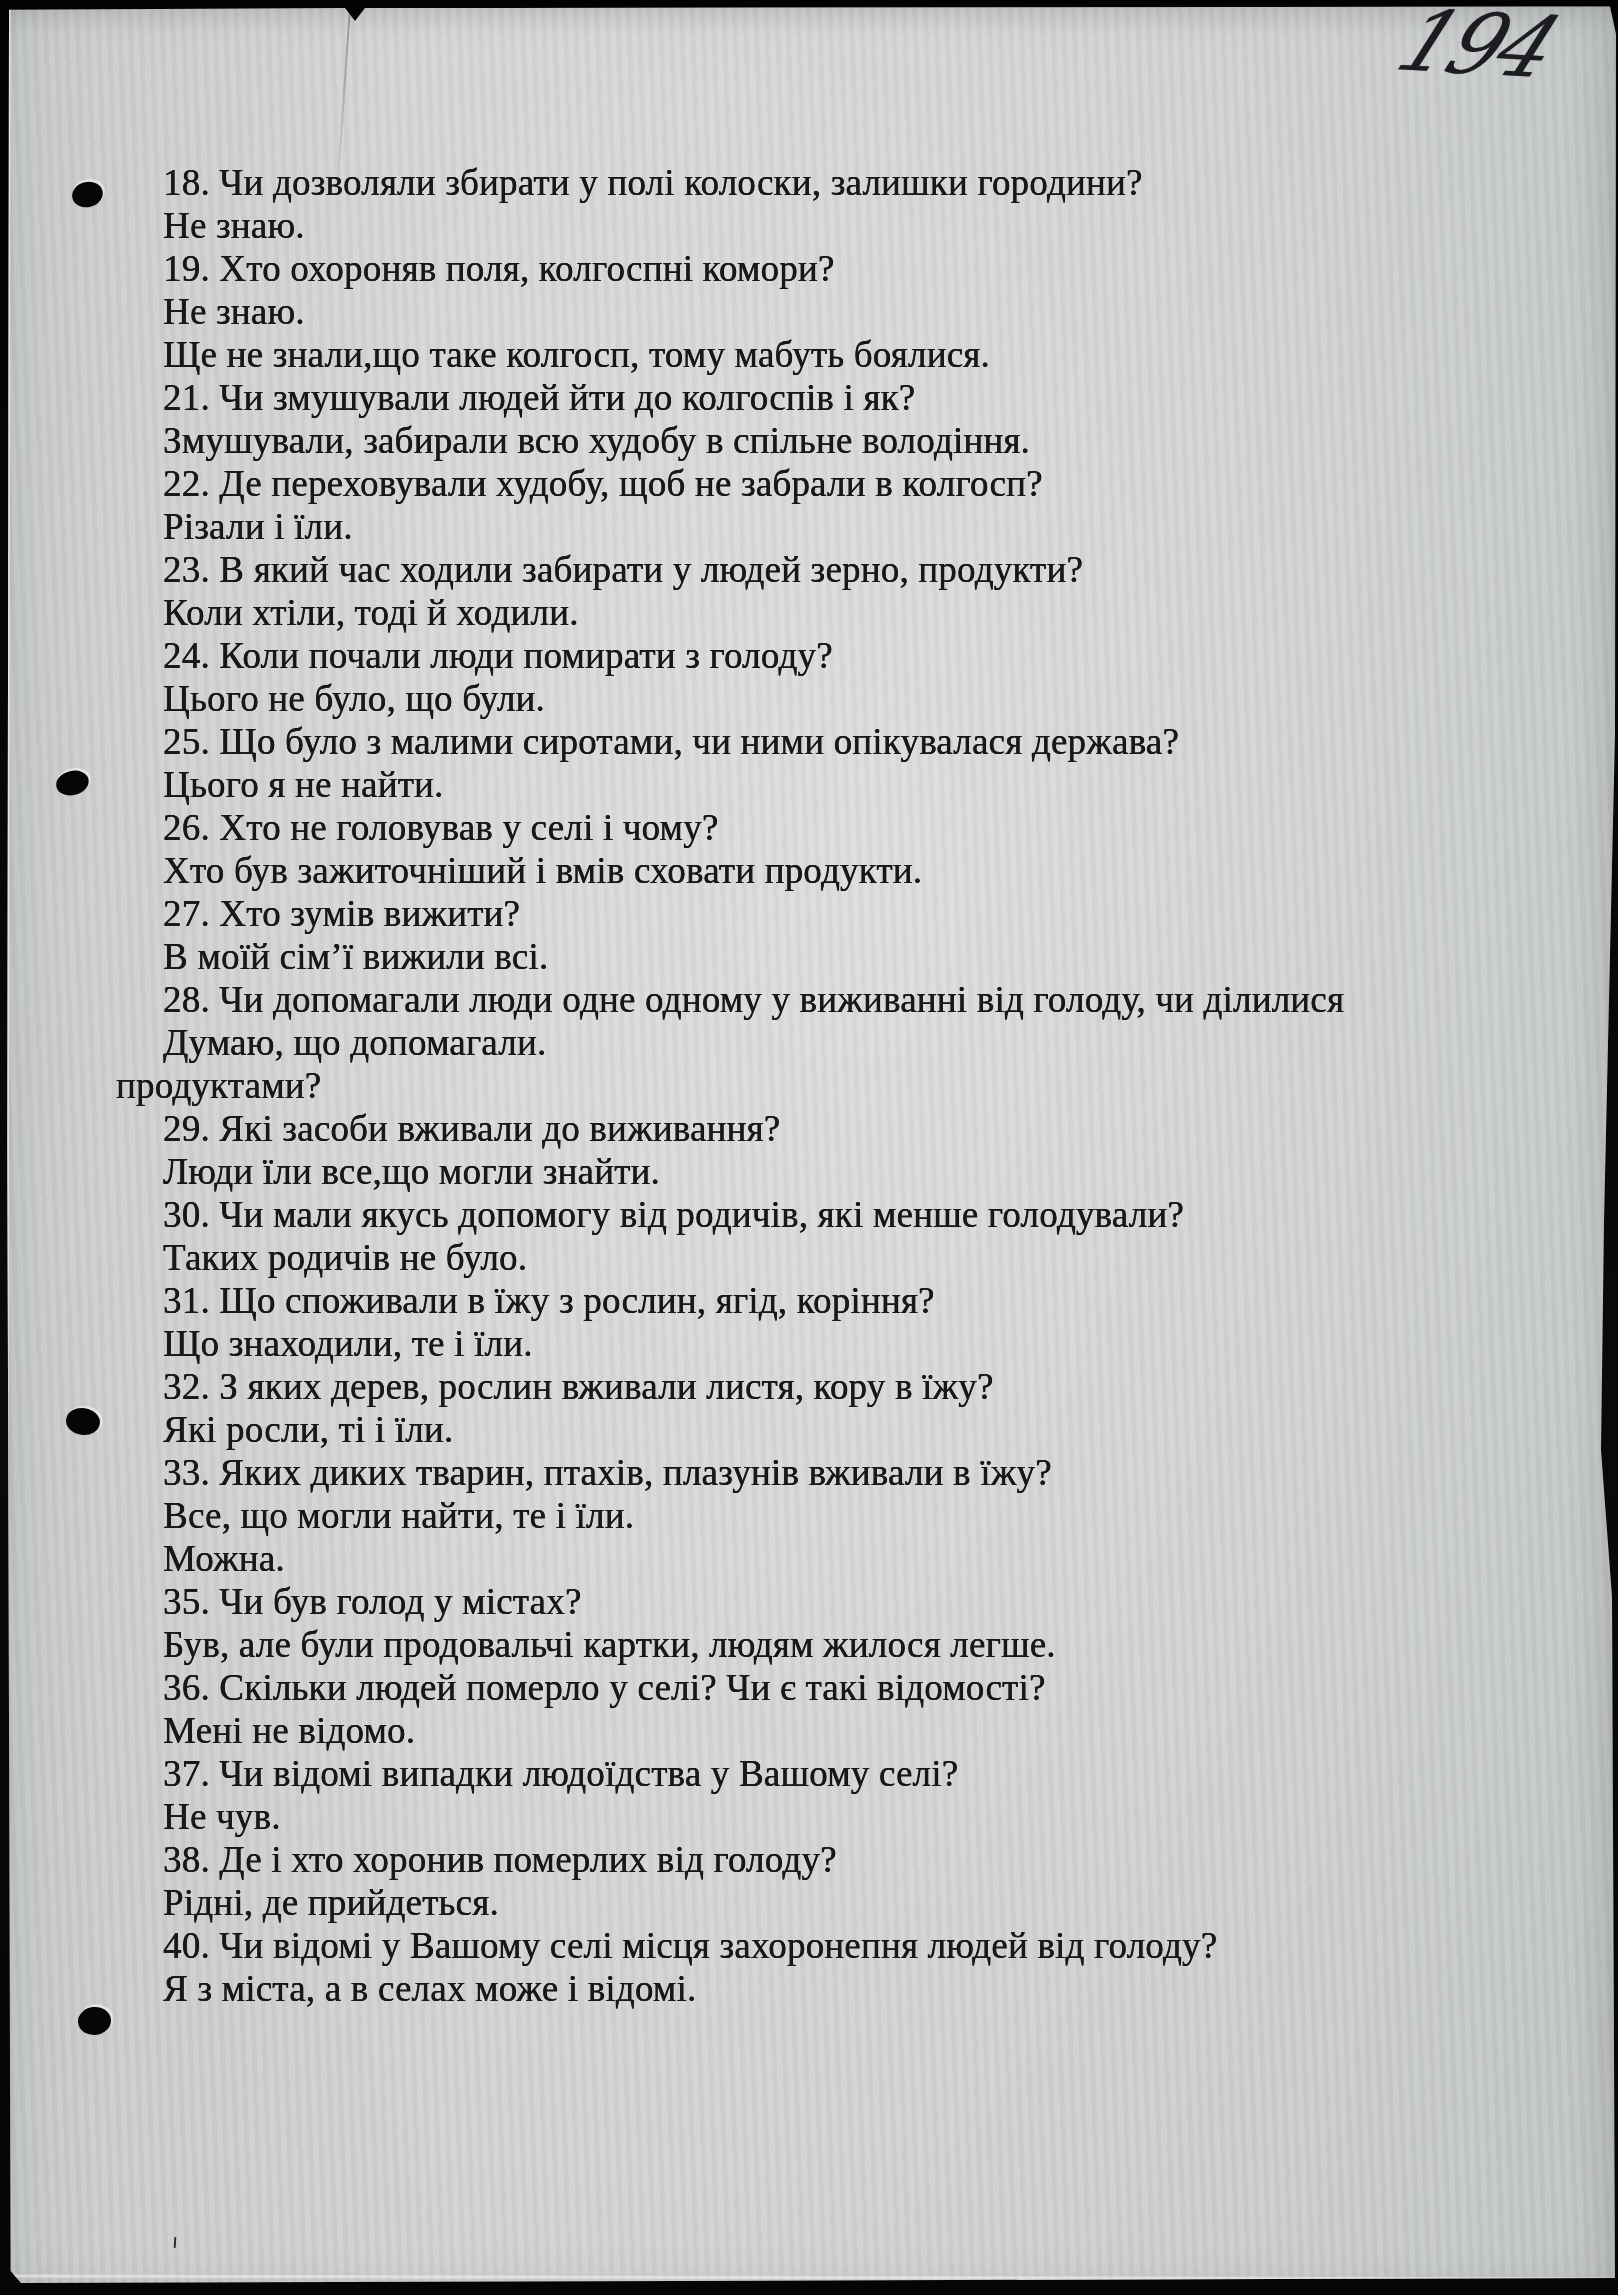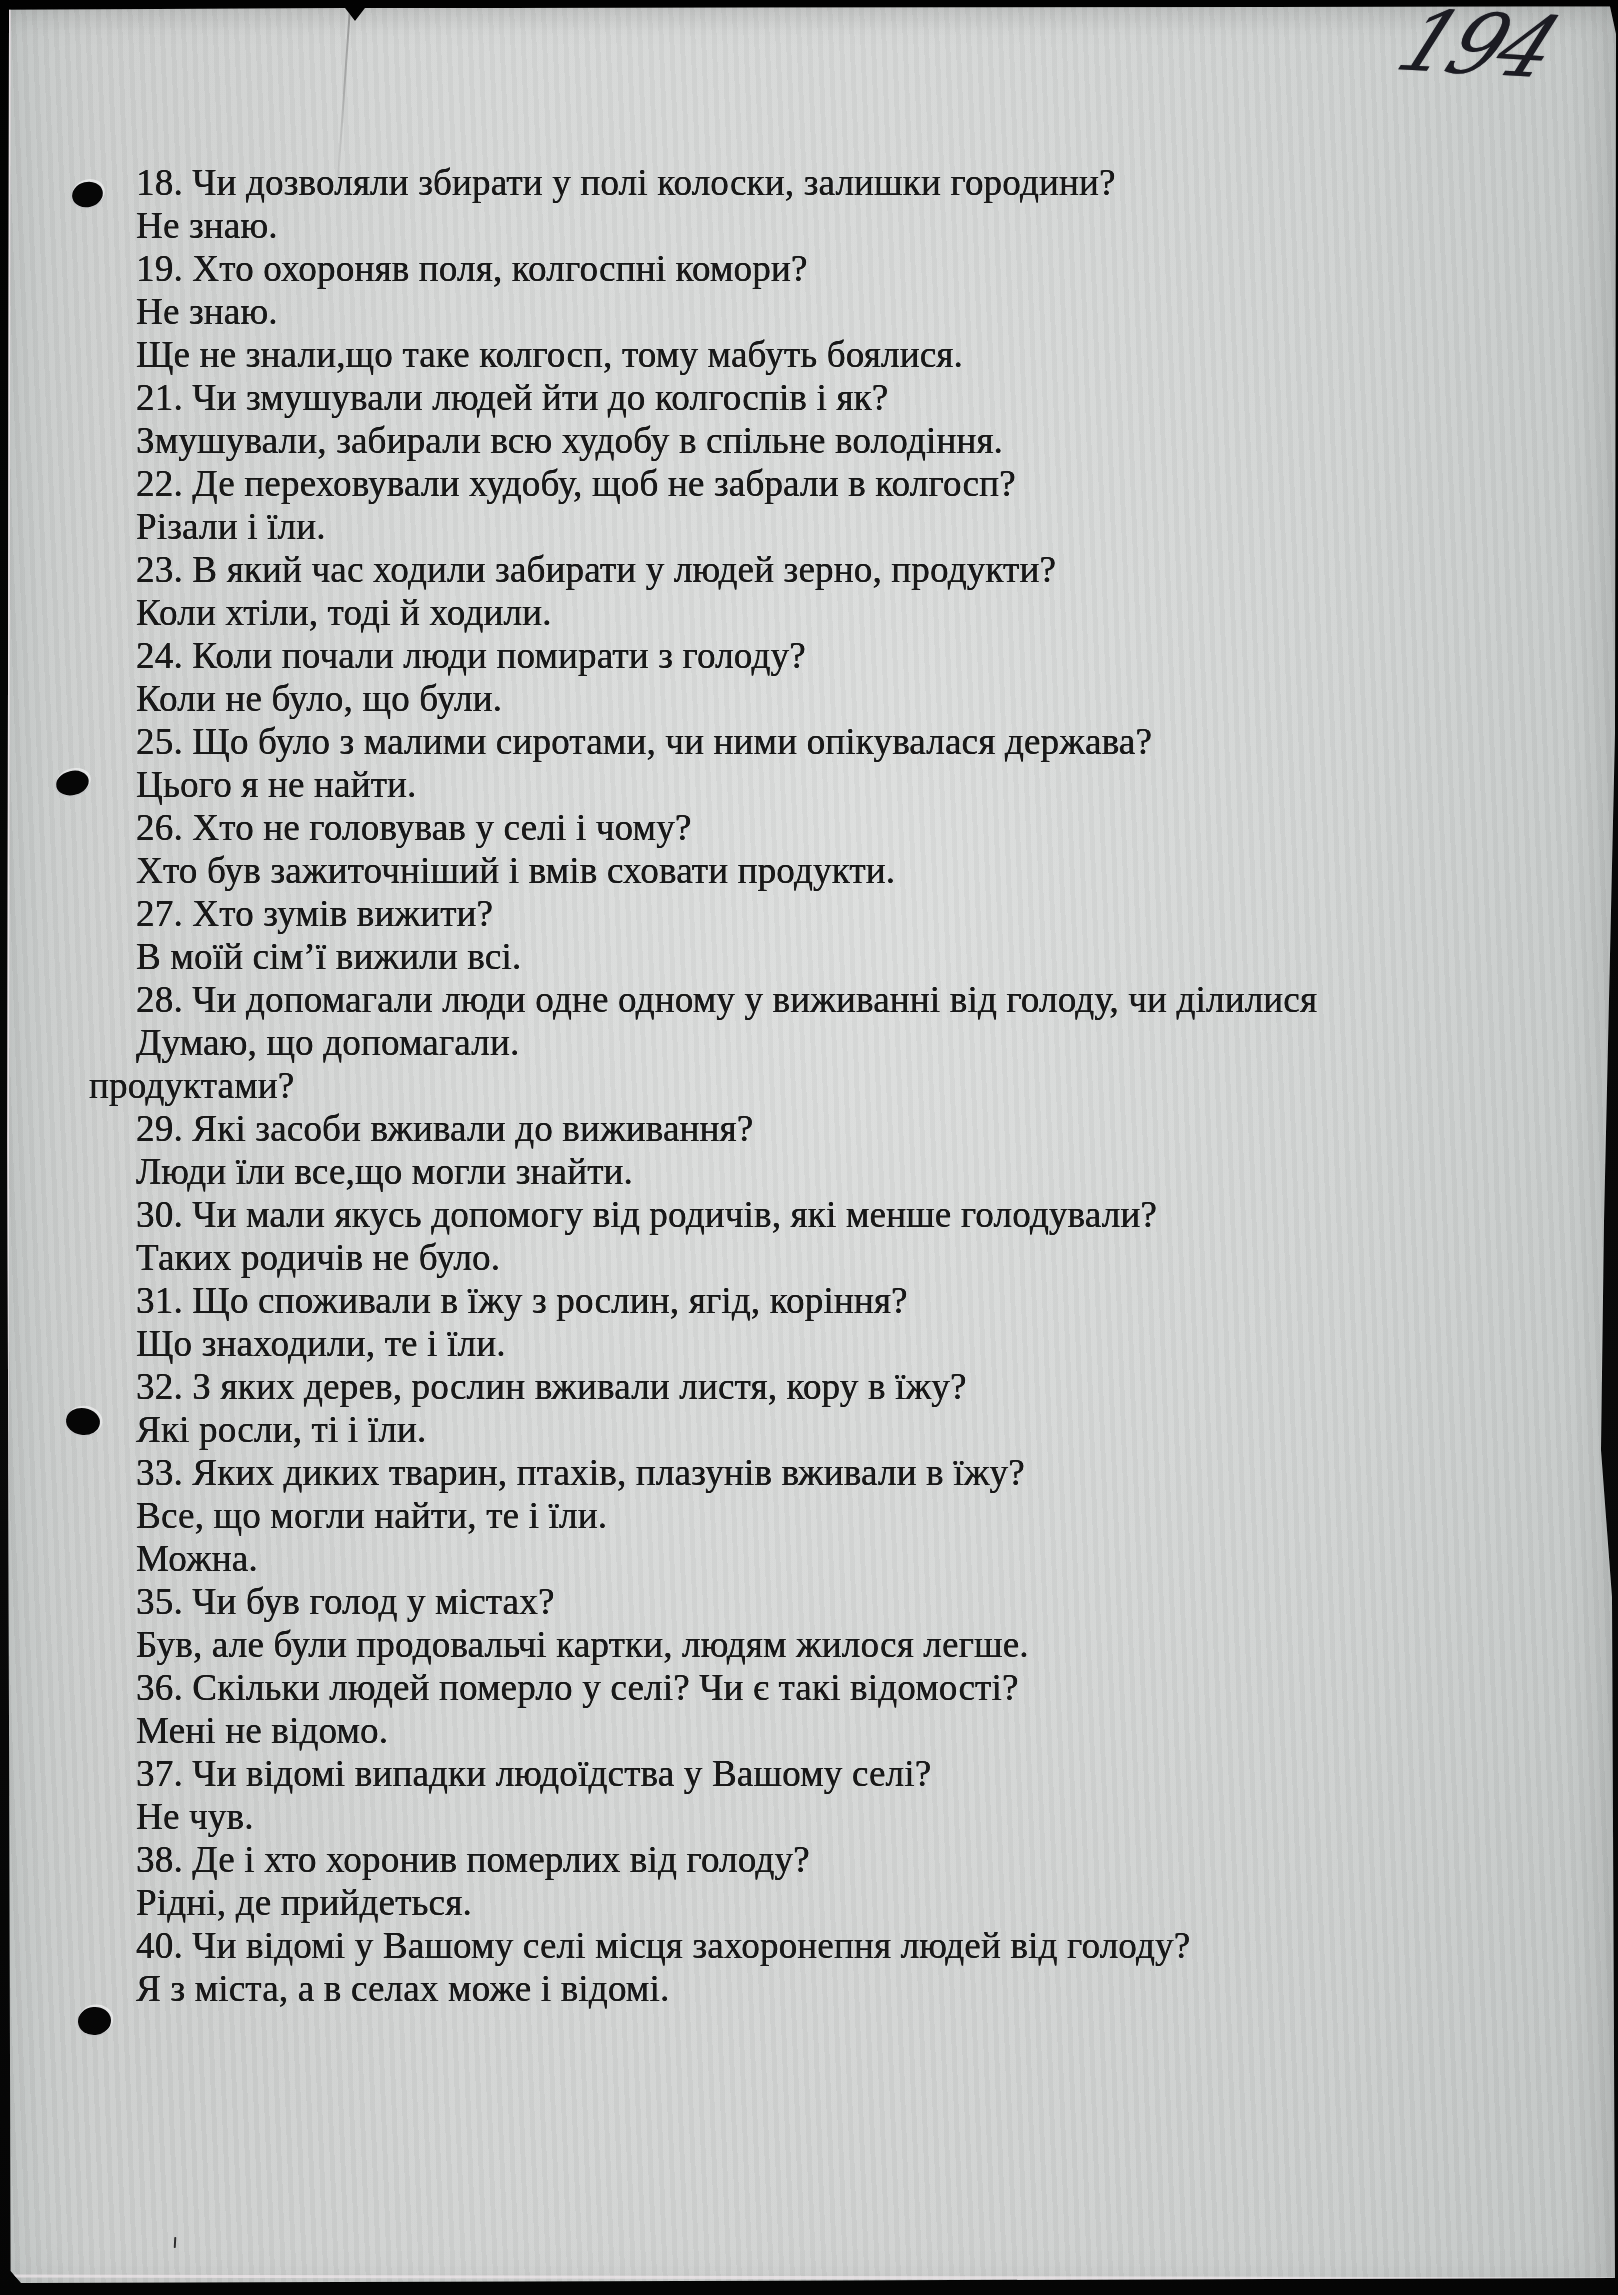--- a/index.html
+++ b/index.html
@@ -48,21 +48,21 @@
   .page-number{
     position:absolute;left:1403px;top:-3.3px;width:187px;
     font-family:"DejaVu Serif", serif;font-style:italic;
     font-size:83px;color:#1c1c23;
     transform:skewX(-21deg) rotate(3deg);
     letter-spacing:-3.3px;
     text-shadow:0 0 0.8px rgba(20,20,30,0.6);
   }
   .textblock{
     position:absolute;left:0;top:161px;width:1619px;
-    padding-left:89px;box-sizing:border-box;
+    padding-left:116px;box-sizing:border-box;
     font-size:37px;line-height:43px;color:#181818;
     letter-spacing:0.2px;white-space:nowrap;
     text-shadow:0.3px 0.2px 0.3px #141414, -0.2px -0.1px 0.3px rgba(25,25,25,0.55);
   }
   .textblock .line{text-indent:47px;}
   .textblock .line.wrap{text-indent:0;}
   .tick{
     position:absolute;left:174px;top:2237px;width:2.4px;height:11.4px;
     background:#2e2e2e;transform:rotate(3deg);border-radius:0.8px;
   }
@@ -83,21 +83,21 @@
         <div class="line">19. Хто охороняв поля, колгоспні комори?</div>
         <div class="line">Не знаю.</div>
         <div class="line">Ще не знали,що таке колгосп, тому мабуть боялися.</div>
         <div class="line">21. Чи змушували людей йти до колгоспів і як?</div>
         <div class="line">Змушували, забирали всю худобу в спільне володіння.</div>
         <div class="line">22. Де переховували худобу, щоб не забрали в колгосп?</div>
         <div class="line">Різали і їли.</div>
         <div class="line">23. В який час ходили забирати у людей зерно, продукти?</div>
         <div class="line">Коли хтіли, тоді й ходили.</div>
         <div class="line">24. Коли почали люди помирати з голоду?</div>
-        <div class="line">Коли не було, що були.</div>
+        <div class="line">Цього не було, що були.</div>
         <div class="line">25. Що було з малими сиротами, чи ними опікувалася держава?</div>
         <div class="line">Цього я не найти.</div>
         <div class="line">26. Хто не головував у селі і чому?</div>
         <div class="line">Хто був зажиточніший і вмів сховати продукти.</div>
         <div class="line">27. Хто зумів вижити?</div>
         <div class="line">В моїй сім’ї вижили всі.</div>
         <div class="line">28. Чи допомагали люди одне одному у виживанні від голоду, чи ділилися</div>
         <div class="line">Думаю, що допомагали.</div>
         <div class="line wrap">продуктами?</div>
         <div class="line">29. Які засоби вживали до виживання?</div>

